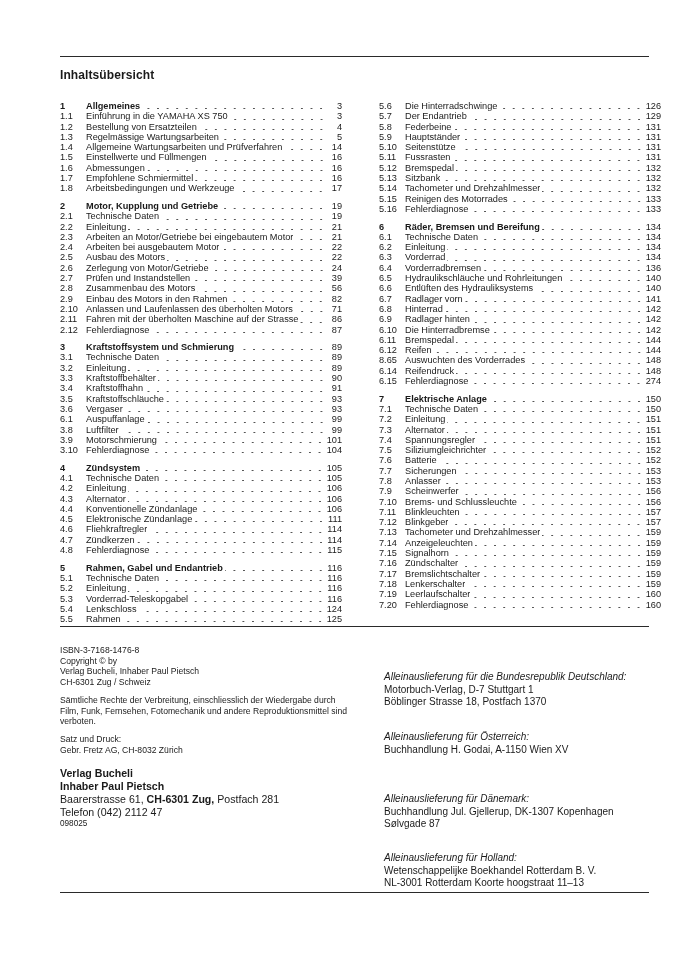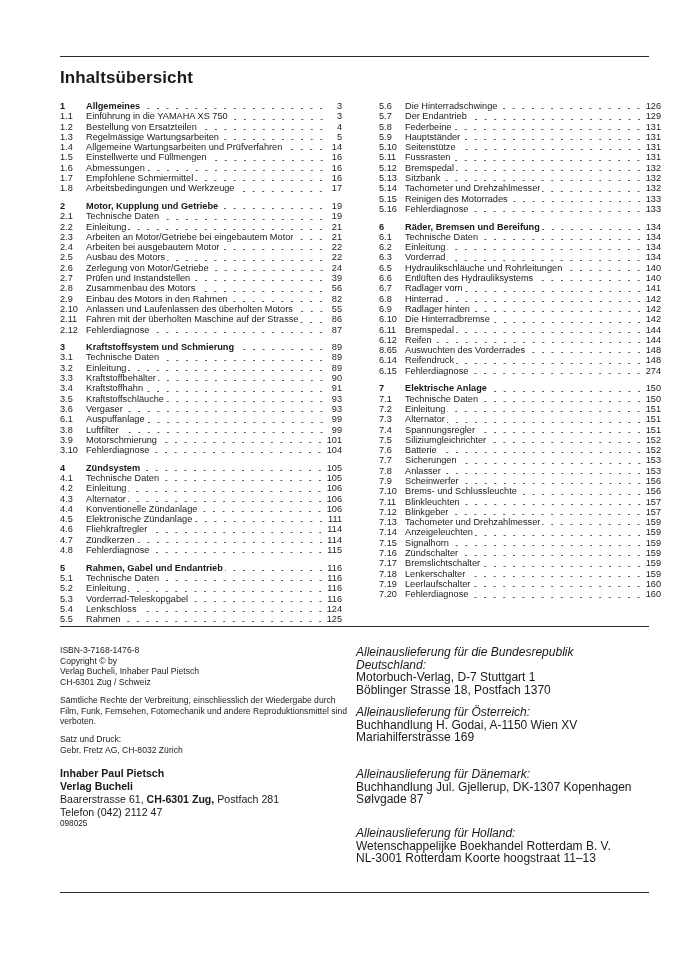--- a/index.html
+++ b/index.html
@@ -4,21 +4,21 @@
   <style>
     html, body { margin: 0; padding: 0; }
     body {
       width: 677px; height: 980px; background: #ffffff; position: relative; overflow: hidden;
       font-family: "Liberation Sans", sans-serif; color: #1a1a1a;
     }
     .rule { position: absolute; left: 60px; width: 589px; height: 0; border-top: 1.2px solid #2a2a2a; }
     #rule-top { top: 56px; }
     #rule-mid { top: 626px; }
     #rule-bot { top: 892px; }
-    #title { position: absolute; left: 60px; top: 68px; font-size: 17px; font-weight: bold; letter-spacing: 0.1px; }
+    #title { position: absolute; left: 60px; top: 68px; font-size: 12px; font-weight: bold; letter-spacing: 0.1px; }
 
     .toc-col { position: absolute; top: 101px; width: 282px; font-size: 9.2px; line-height: 10.3px; }
     #toc-left { left: 60px; }
     #toc-right { left: 379px; width: 282px; }
     .toc-section { margin-bottom: 7.3px; }
     .toc-row { display: flex; align-items: baseline; white-space: nowrap; height: 10.3px; }
     .toc-num { width: 26px; flex: 0 0 26px; }
     .toc-title { flex: 0 1 auto; overflow: hidden; }
     .toc-dots {
       flex: 1 1 auto; margin: 0 2px; height: 8px; align-self: flex-end;
@@ -28,21 +28,21 @@
     .toc-page { flex: 0 0 auto; text-align: right; min-width: 14px; }
     .toc-row.head .toc-title, .toc-row.head .toc-num { font-weight: bold; }
 
     .imprint { position: absolute; left: 60px; top: 645px; width: 290px; font-size: 8.6px; line-height: 10.2px; }
     .imprint p { margin: 0 0 8.5px 0; }
     .imprint .isbn { margin-bottom: 1px; }
     .publisher { font-size: 10.6px; line-height: 13px; margin-top: 12px; }
     .publisher .b { font-weight: bold; }
     .code { font-size: 8.2px; }
 
-    .dist { position: absolute; left: 356px; width: 290px; font-size: 12px; line-height: 12.6px; }
+    .dist { position: absolute; left: 384px; width: 290px; font-size: 10px; line-height: 12.6px; margin-top: 25px; }
     .dist .lbl { font-style: italic; }
     .dist .b { font-weight: normal; }
     #dist-0 { top: 646px; }
     #dist-1 { top: 706px; }
     #dist-2 { top: 768px; }
     #dist-3 { top: 827px; }
   </style>
 </head>
 <body>
 
@@ -164,21 +164,21 @@
       <div class="toc-row">
         <span class="toc-num">2.9</span>
         <span class="toc-title">Einbau des Motors in den Rahmen</span>
         <span class="toc-dots"></span>
         <span class="toc-page">82</span>
       </div>
       <div class="toc-row">
         <span class="toc-num">2.10</span>
         <span class="toc-title">Anlassen und Laufenlassen des überholten Motors</span>
         <span class="toc-dots"></span>
-        <span class="toc-page">55</span>
+        <span class="toc-page">71</span>
       </div>
       <div class="toc-row">
         <span class="toc-num">2.11</span>
         <span class="toc-title">Fahren mit der überholten Maschine auf der Strasse</span>
         <span class="toc-dots"></span>
         <span class="toc-page">86</span>
       </div>
       <div class="toc-row">
         <span class="toc-num">2.12</span>
         <span class="toc-title">Fehlerdiagnose</span>
@@ -435,20 +435,26 @@
         <span class="toc-num">6.2</span>
         <span class="toc-title">Einleitung</span>
         <span class="toc-dots"></span>
         <span class="toc-page">134</span>
       </div>
       <div class="toc-row">
         <span class="toc-num">6.3</span>
         <span class="toc-title">Vorderrad</span>
         <span class="toc-dots"></span>
         <span class="toc-page">134</span>
+      </div>
+      <div class="toc-row">
+        <span class="toc-num">6.4</span>
+        <span class="toc-title">Vorderradbremsen</span>
+        <span class="toc-dots"></span>
+        <span class="toc-page">136</span>
       </div>
       <div class="toc-row">
         <span class="toc-num">6.5</span>
         <span class="toc-title">Hydraulikschläuche und Rohrleitungen</span>
         <span class="toc-dots"></span>
         <span class="toc-page">140</span>
       </div>
       <div class="toc-row">
         <span class="toc-num">6.6</span>
         <span class="toc-title">Entlüften des Hydrauliksystems</span>
@@ -648,41 +654,40 @@
     <span>Copyright © by</span><br>
     <span>Verlag Bucheli, Inhaber Paul Pietsch</span><br>
     <span>CH-6301 Zug / Schweiz</span>
   </p>
   <p>Sämtliche Rechte der Verbreitung, einschliesslich der Wiedergabe durch Film, Funk, Fernsehen, Fotomechanik und andere Reproduktionsmittel sind verboten.</p>
   <p>
     <span>Satz und Druck:</span><br>
     <span>Gebr. Fretz AG, CH-8032 Zürich</span>
   </p>
   <div class="publisher">
+    <div class="b">Verlag Bucheli</div>
     <div class="b">Inhaber Paul Pietsch</div>
-    <div class="b">Verlag Bucheli</div>
     <div>
       <span>Baarerstrasse 61,</span>
       <span class="b">CH-6301 Zug,</span>
       <span>Postfach 281</span>
     </div>
     <div>Telefon (042) 2112 47</div>
   </div>
   <div class="code">098025</div>
 </div>
 
 <div class="dist" id="dist-0">
   <div class="lbl">Alleinauslieferung für die Bundesrepublik Deutschland:</div>
   <div class="b">Motorbuch-Verlag, D-7 Stuttgart 1</div>
   <div>Böblinger Strasse 18, Postfach 1370</div>
 </div>
 <div class="dist" id="dist-1">
   <div class="lbl">Alleinauslieferung für Österreich:</div>
   <div class="b">Buchhandlung H. Godai, A-1150 Wien XV</div>
-  <div>Mariahilferstrasse 169</div>
 </div>
 <div class="dist" id="dist-2">
   <div class="lbl">Alleinauslieferung für Dänemark:</div>
   <div class="b">Buchhandlung Jul. Gjellerup, DK-1307 Kopenhagen</div>
   <div>Sølvgade 87</div>
 </div>
 <div class="dist" id="dist-3">
   <div class="lbl">Alleinauslieferung für Holland:</div>
   <div class="b">Wetenschappelijke Boekhandel Rotterdam B. V.</div>
   <div>

